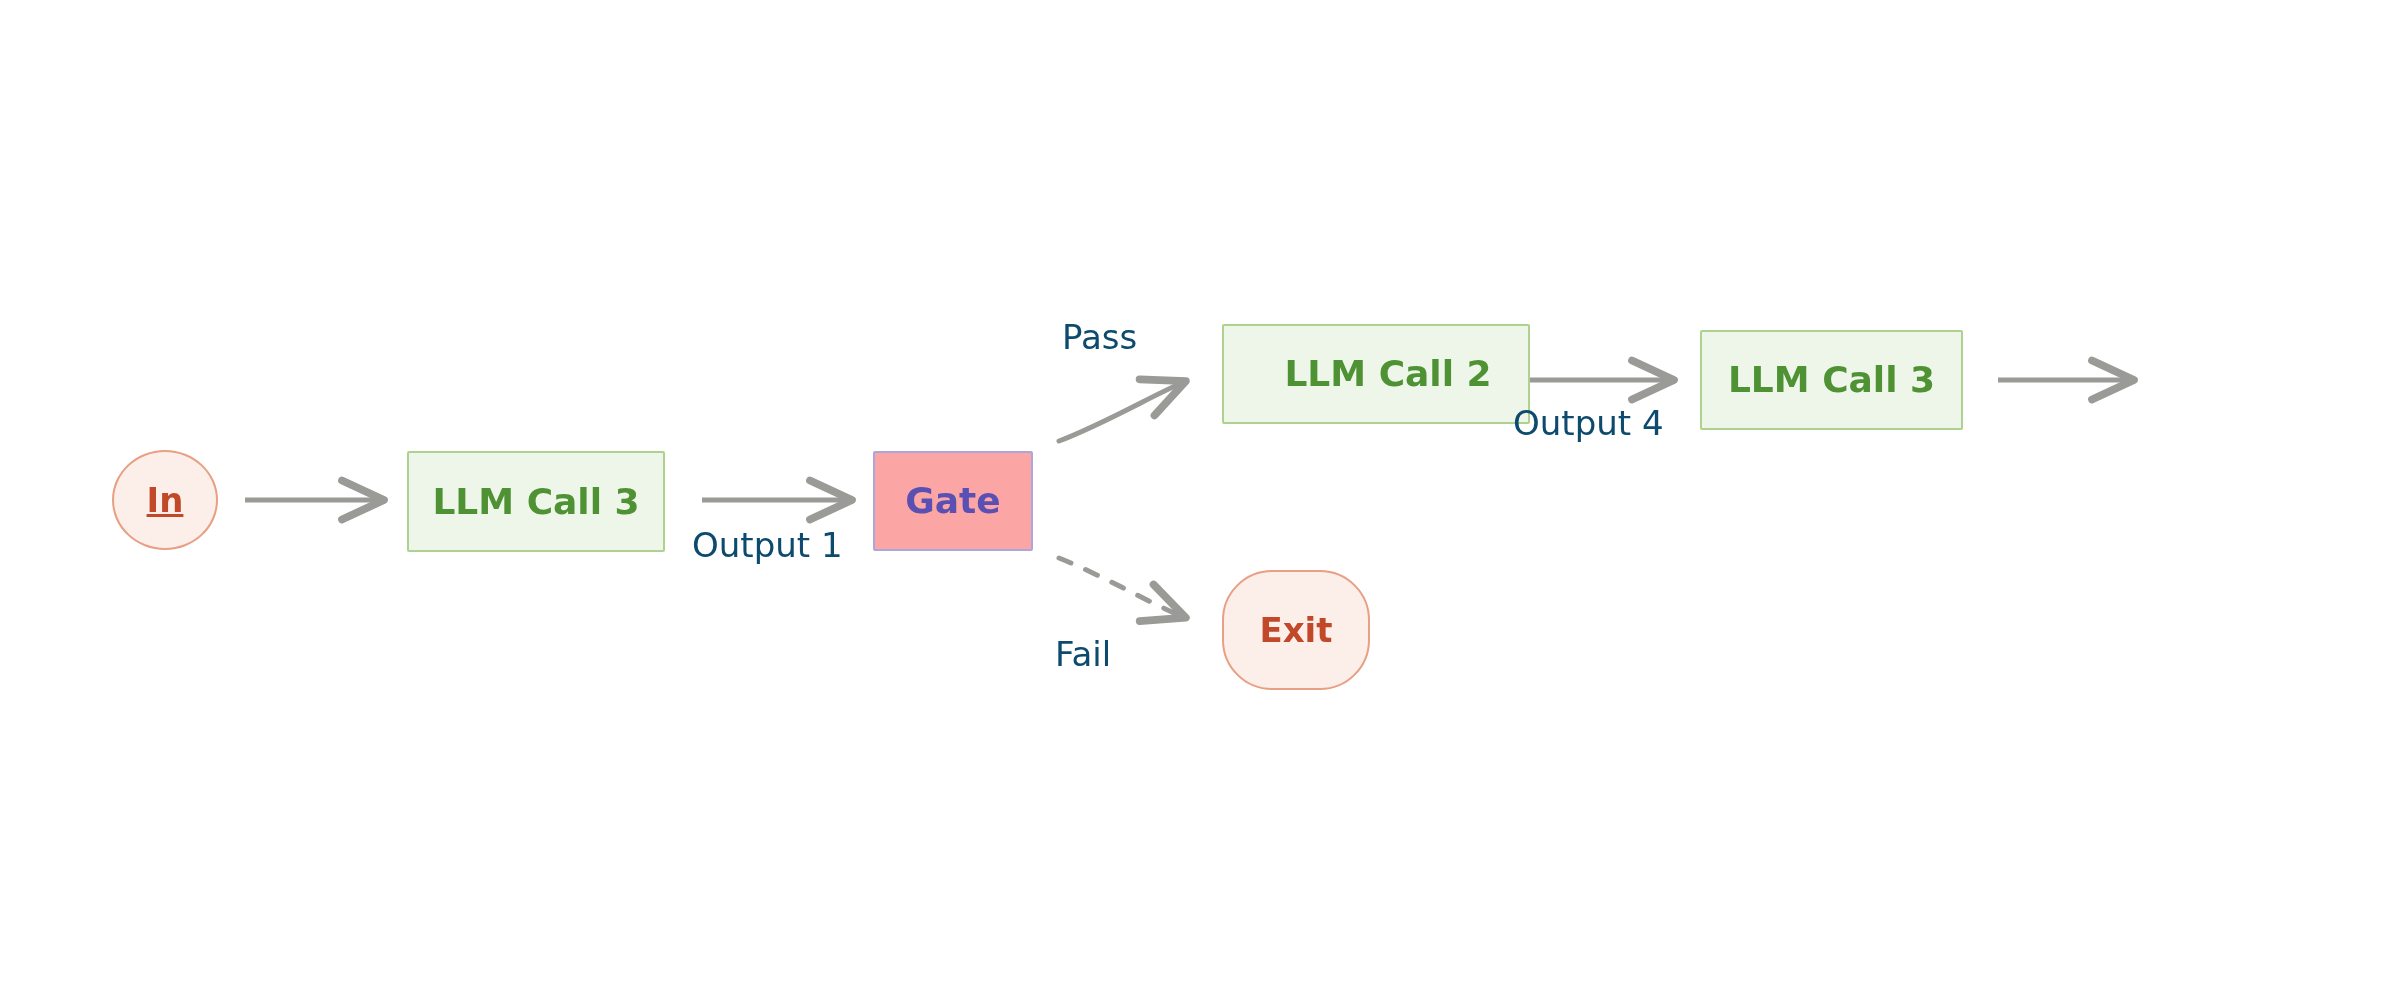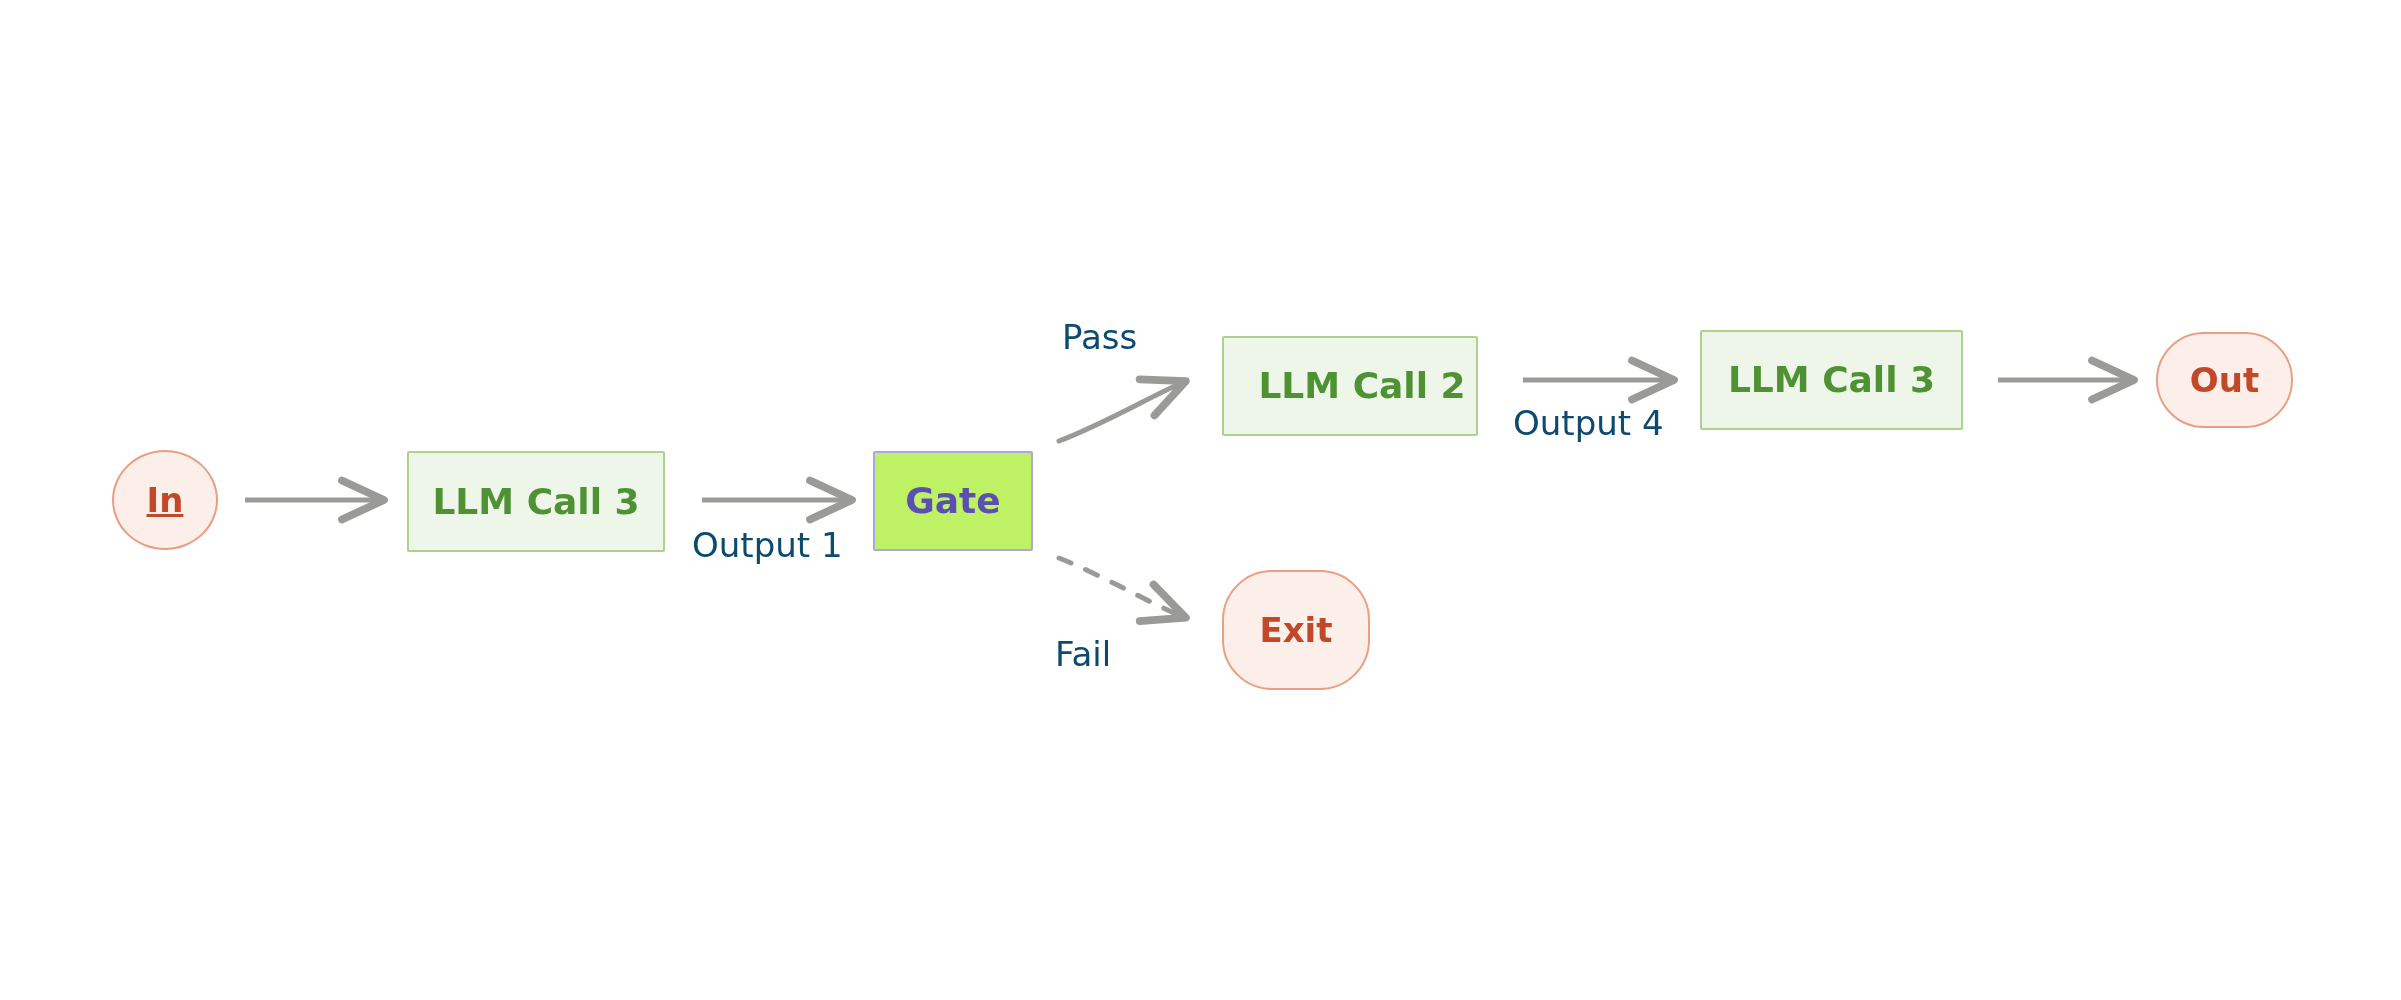--- a/index.html
+++ b/index.html
@@ -50,38 +50,38 @@
   }
   
   .node-process {
     background: #eef5e9;
     border: 2px solid #aed18f;
     color: #4e9234;
     font-weight: bold;
   }
   
   .node-decision {
-    background: #bef264;
+    background: #fca5a5;
     border: 2px solid #aca6dd;
     color: #5a50b4;
     font-weight: bold;
   }
   .edge-label {
     position: absolute;
     color: #0c4a6e;
     font-weight: normal;
     white-space: nowrap;
     line-height: 1;
   }
 
   
   #node-in        { left: 112px;  top: 450px; width: 106px; height: 100px; border-radius: 50%;  font-size: 34px; text-decoration: underline; }
   #node-llm1      { left: 407px;  top: 451px; width: 258px; height: 101px; border-radius: 2px;  font-size: 36px; }
   #node-gate      { left: 873px;  top: 451px; width: 160px; height: 100px; border-radius: 2px;  font-size: 36px; }
-  #node-llm2      { left: 1222px; top: 336px; width: 256px; height: 100px; border-radius: 2px;  font-size: 36px; padding-left: 24px; }
+  #node-llm2      { left: 1222px; top: 324px; width: 308px; height: 100px; border-radius: 2px;  font-size: 36px; padding-left: 24px; }
   #node-llm3      { left: 1700px; top: 330px; width: 263px; height: 100px; border-radius: 2px;  font-size: 36px; }
   #node-out       { left: 2156px; top: 332px; width: 137px; height: 96px;  border-radius: 48px; font-size: 34px; }
   #node-exit      { left: 1222px; top: 570px; width: 148px; height: 120px; border-radius: 50px; font-size: 34px; }
 
   #label-output1  { left: 692px;  top: 528px;  font-size: 34px; }
   #label-output2  { left: 1513px; top: 406px;  font-size: 34px; }
   #label-pass     { left: 1062px; top: 320px;  font-size: 34px; }
   #label-fail     { left: 1055px; top: 637px;  font-size: 34px; }
 </style>
 </head>
@@ -134,23 +134,20 @@
   </div>
 
   <div class="node node-process" id="node-llm2">
     <span class="node-label">LLM Call 2</span>
   </div>
 
   <div class="node node-process" id="node-llm3">
     <span class="node-label">LLM Call 3</span>
   </div>
 
-  <div class="node node-terminal" id="node-out">
-    <span class="node-label">Out</span>
-  </div>
 
   <div class="node node-terminal" id="node-exit">
     <span class="node-label">Exit</span>
   </div>
 
   <div class="edge-label" id="label-output1">Output 1</div>
 
   <div class="edge-label" id="label-output2">Output 4</div>
 
   <div class="edge-label" id="label-pass">Pass</div>

